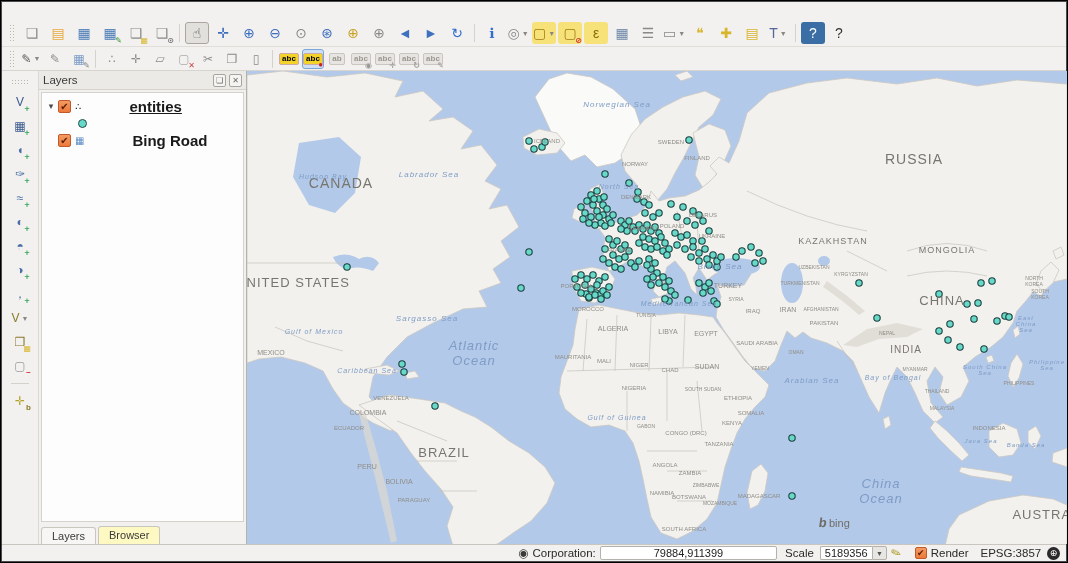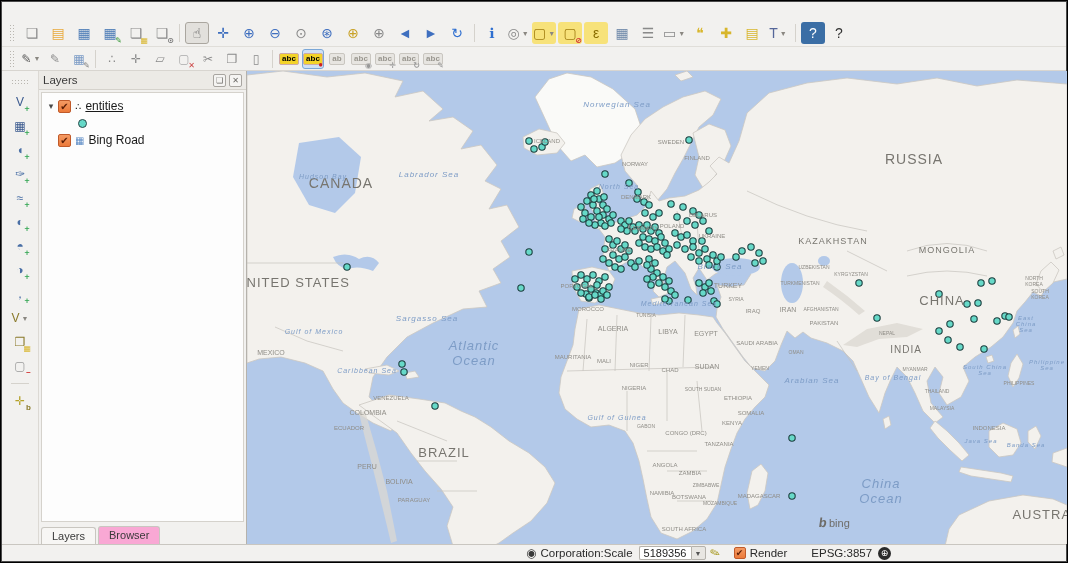--- a/index.html
+++ b/index.html
@@ -35,26 +35,26 @@
   
   #layerspanel { position:absolute; left:38px; top:70px; width:208px; bottom:18px; background:#f2f1ef; border-right:1px solid #b5b2ac; display:flex; flex-direction:column; }
   #panel-header { height:19px; background:#eceae6; border-bottom:1px solid #d5d2cc; display:flex; align-items:center; padding:0 4px; }
   #panel-header .title { font-size:11.5px; color:#3a3a3a; flex:1; }
   .ph-btn { width:13px; height:13px; border:1px solid #a8a5a0; border-radius:2px; font-size:8px; line-height:11px; text-align:center; color:#6b6965; margin-left:3px; background:#f5f4f2; }
   #layertree { flex:1; background:#fdfdfd; border:1px solid #d5d2cc; margin:2px; padding:4px 2px; overflow:hidden; }
   .layer-row { display:flex; align-items:center; height:18px; }
   .expander { width:14px; font-size:9px; color:#4a4a4a; text-align:center; }
   .qcheck { width:13px; height:13px; border:1px solid #c05a2a; border-radius:2px; background:linear-gradient(#f49a63,#ec7a3a); color:#5a1d05; font-size:10px; line-height:12px; text-align:center; font-weight:bold; margin-right:4px; }
   .lyr-icon { font-size:10px; margin-right:4px; }
-  .layer-label { font-size:12px; font-weight:normal; color:#1a1a1a; }
+  .layer-label { font-size:15px; font-weight:bold; color:#1a1a1a;margin-left:44px; }
   .layer-label.current { text-decoration:underline; }
   .symbol-row { height:16px; display:flex; align-items:center; padding-left:34px; }
   .sym-dot { width:9px; height:9px; border-radius:50%; border:1px solid #2a4a4a; }
   #panel-tabs { height:20px; display:flex; align-items:flex-end; padding-left:2px; background:#f2f1ef; }
-  .ptab { font-size:11px; color:#3a3a3a; padding:2px 10px 3px; border:1px solid #c9c6c0; border-bottom:none; border-radius:3px 3px 0 0; background:#f9a8d4; margin-right:2px; }
+  .ptab { font-size:11px; color:#3a3a3a; padding:2px 10px 3px; border:1px solid #c9c6c0; border-bottom:none; border-radius:3px 3px 0 0; background:#fef9c3; margin-right:2px; }
   .ptab.active { background:#f7f6f4; font-weight:normal; position:relative; top:1px; }
 
   
   #map { position:absolute; left:246px; top:70px; width:820px; bottom:18px; background:#b3c9e9; overflow:hidden; cursor:default; }
   #map svg.base { position:absolute; left:0; top:0; }
   .map-label { position:absolute; transform:translate(-50%,-50%); white-space:pre-line; text-align:center; pointer-events:none; }
   .map-label.country { color:#77756f; letter-spacing:1px; font-weight:normal; }
   .map-label.country-sm { color:#8f8d87; letter-spacing:0px; }
   .map-label.sea { color:#7d9cc6; font-style:italic; letter-spacing:1px; }
   #attrib { position:absolute; right:4px; bottom:2px; font-size:9px; color:#6e2430; font-family:"Liberation Serif","DejaVu Serif",serif; }
@@ -709,25 +709,26 @@
     <div id="binglogo">
       <span class="bmark">b</span>
       <span>bing</span>
     </div>
   </div>
 
   <div id="statusbar">
     <span class="spacer"></span>
     <span class="sb-icon" style="color:#3a3a3a">◉</span>
     <span>Corporation:</span>
+    <input id="coord-input" value="79884,911399" style="">
     <span>Scale</span>
     <div id="scale-box">
       <input id="scale-input" value="5189356" style="">
       <span id="scale-dd">▼</span>
     </div>
     <span class="sb-icon" style="color:#a89a22; transform:rotate(-20deg)">✎</span>
     <span class="sb-check">✔</span>
     <span>Render</span>
-    <span style="margin-left:24px">EPSG:3857</span>
+    <span style="margin-left:12px">EPSG:3857</span>
     <span id="crs-icon">⊕</span>
   </div>
 
 </div>
 
 </body></html>

